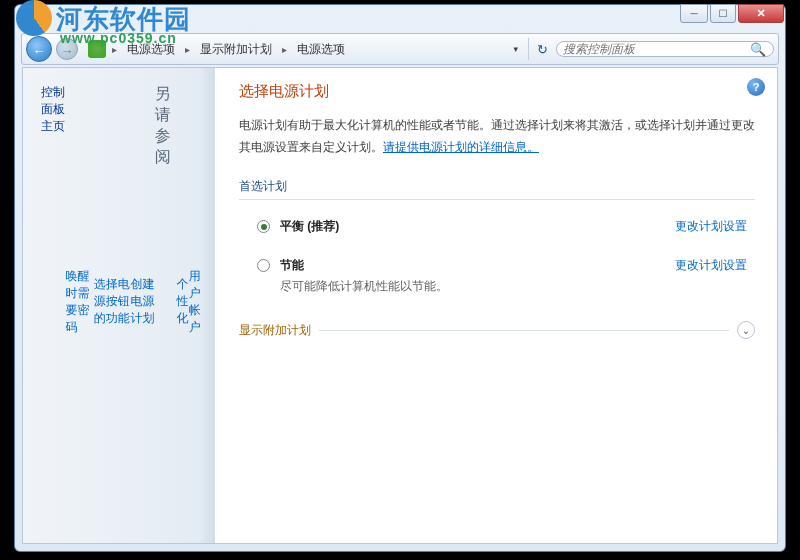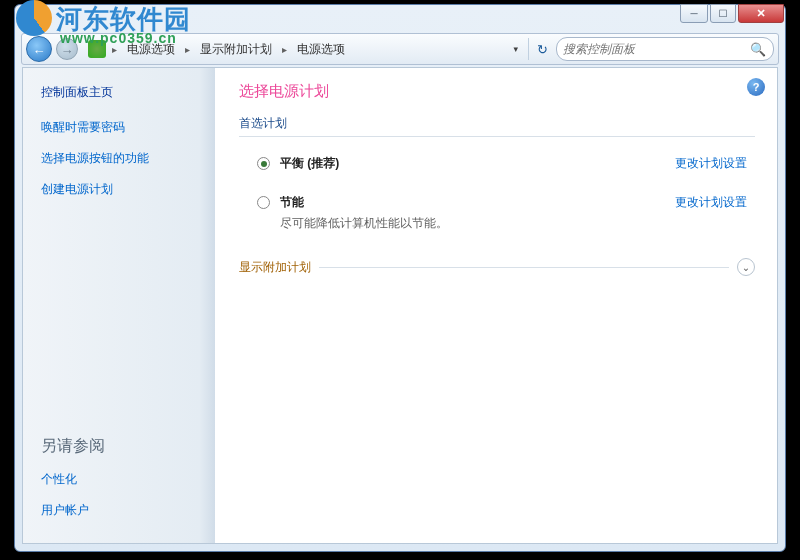--- a/index.html
+++ b/index.html
@@ -12,34 +12,34 @@
 .winbtn.close{width:46px;background:linear-gradient(#e89090,#c83838);border-color:#a04040;color:#fff;font-size:11px;font-weight:bold}
 .navbar{height:32px;margin:0 6px;background:linear-gradient(#fafcfe,#e2ebf4);border:1px solid #b0c0d4;border-radius:3px;display:flex;align-items:center;padding:0 4px;gap:4px}
 .navback,.navfwd{width:26px;height:26px;border-radius:50%;background:radial-gradient(circle at 40% 35%,#8ac8f8,#2a7ac8);border:1px solid #2a6aa8;display:flex;align-items:center;justify-content:center;color:#fff;font-size:13px}
 .navfwd{width:22px;height:22px;background:radial-gradient(circle at 40% 35%,#d0e0ec,#a8bccc);border-color:#90a4b4;color:#708090}
 .navicon{width:18px;height:18px;margin-left:6px;background:radial-gradient(circle,#6a4,#3a2);border-radius:3px}
 .crumb{font-size:12px;color:#333;padding:0 4px}
 .crumbsep{color:#606060;font-size:10px;padding:0 2px}
 .navspacer{flex:1}
 .navdrop{color:#404040;font-size:9px;padding:0 6px}
 .refresh{width:22px;height:22px;display:flex;align-items:center;justify-content:center;color:#1a5a9a;font-size:13px;border-left:1px solid #c0d0e0;padding-left:6px;margin-right:2px}
-.searchbox{width:218px;height:24px;border:1px solid #a8b8cc;border-radius:11px;background:#fff;display:flex;align-items:center;padding:0 6px}
+.searchbox{width:218px;height:16px;border:1px solid #a8b8cc;border-radius:11px;background:#fff;display:flex;align-items:center;padding:0 6px}
 .searchbox input{border:none;outline:none;flex:1;font-size:12px;color:#888;font-style:italic;background:transparent}
 .searchicon{color:#3a7ac8;font-size:13px}
 .body{position:absolute;left:7px;right:7px;top:62px;bottom:7px;background:#fff;border:1px solid #b8c8d8;display:flex}
-.sidebar{width:192px;background:linear-gradient(90deg,#f0f4f8 0%,#e4ecf3 92%,#d0dce8 100%);padding:16px 10px 10px 18px;display:flex;flex-direction:column;font-size:12px}
+.sidebar{width:192px;background:linear-gradient(90deg,#f0f4f8 0%,#e4ecf3 92%,#d0dce8 100%);padding:16px 10px 10px 18px;display:flex;flex-direction:row;font-size:12px}
 .sidehead{color:#003399;font-size:12px;margin-bottom:18px}
 .sidelink{color:#0066cc;font-size:12px;margin-bottom:14px;display:flex;align-items:center;gap:6px}
 .sidelink .ic{width:16px;height:16px;flex-shrink:0}
 .shield{background:conic-gradient(#3a7ac8 0 25%,#f8d048 25% 50%,#3a7ac8 50% 75%,#f8d048 75% 100%);border-radius:2px 2px 50% 50%;width:14px;height:16px}
 .sidespacer{flex:1}
 .seealso{color:#5a6a7a;font-size:16px;margin-bottom:14px}
 .content{flex:1;padding:14px 22px 14px 24px;position:relative;font-size:12px;color:#333}
 .helpbtn{position:absolute;right:12px;top:10px;width:18px;height:18px;border-radius:50%;background:radial-gradient(circle at 35% 30%,#7ab8f0,#2a6ac0);color:#fff;display:flex;align-items:center;justify-content:center;font-size:11px;font-weight:bold}
-h1{color:#ec4899;font-size:15px;font-weight:normal;margin-bottom:14px}
+h1{color:#c2410c;font-size:15px;font-weight:normal;margin-bottom:14px}
 .desc{font-size:12px;line-height:1.8;color:#404040;margin-bottom:20px}
 .desc a{color:#0066cc;text-decoration:underline}
 .section-label{color:#1a4a8a;font-size:12px;margin-bottom:4px}
 .hr{height:1px;background:#d8e0e8;margin-bottom:12px}
 .plan{display:flex;align-items:flex-start;padding:6px 8px 12px 18px}
 .radio{width:13px;height:13px;border:1px solid #888;border-radius:50%;margin-top:2px;margin-right:10px;display:flex;align-items:center;justify-content:center;flex-shrink:0}
 .radio.checked::after{content:"";width:6px;height:6px;background:#3a7a3a;border-radius:50%}
 .plan-main{flex:1}
 .plan-name{font-size:12px;color:#222;font-weight:bold;margin-bottom:4px}
 .plan-name.normal{font-weight:bold}
@@ -105,20 +105,21 @@
           <span>个性化</span>
         </div>
       <div class="sidelink">
           <span>用户帐户</span>
         </div>
     </div>
 
     <div class="content">
       <div class="helpbtn">?</div>
       <h1>选择电源计划</h1>
+      <p class="desc"><span>电源计划有助于最大化计算机的性能或者节能。通过选择计划来将其激活，或选择计划并通过更改其电源设置来自定义计划。</span><a>请提供电源计划的详细信息。</a></p>
 
       <div class="section-label">首选计划</div>
       <div class="hr"></div>
 
       <div class="plan">
         <div class="radio checked"></div>
         <div class="plan-main">
           <div class="plan-name">平衡 (推荐)</div>
         </div>
         <a class="plan-link">更改计划设置</a>

